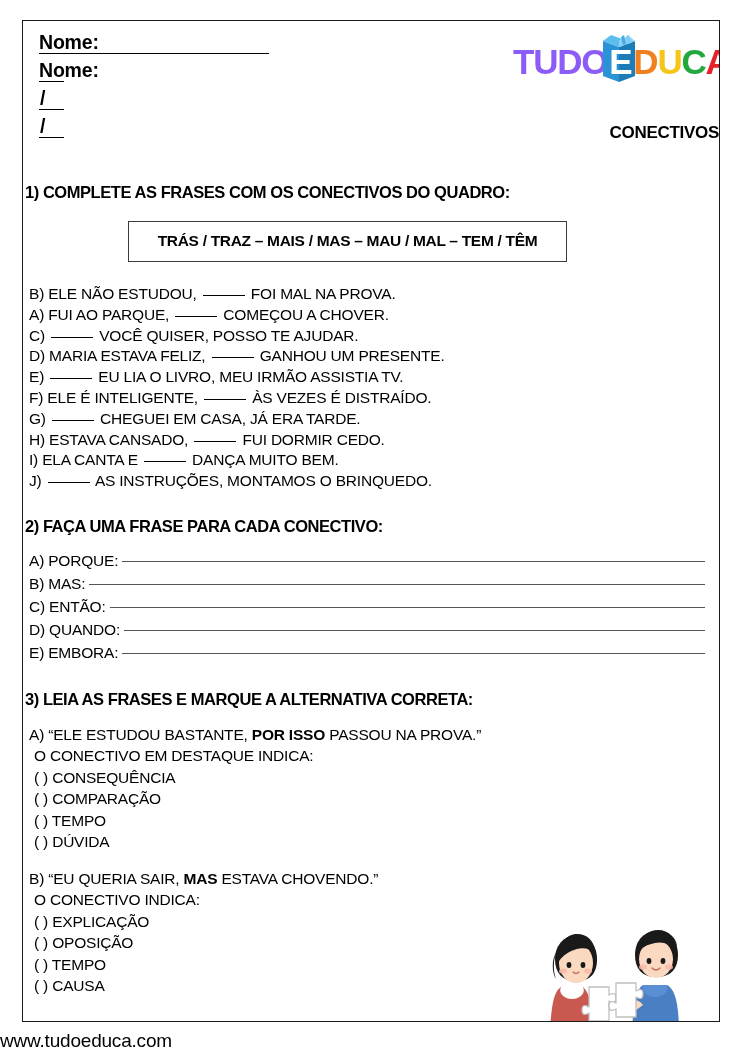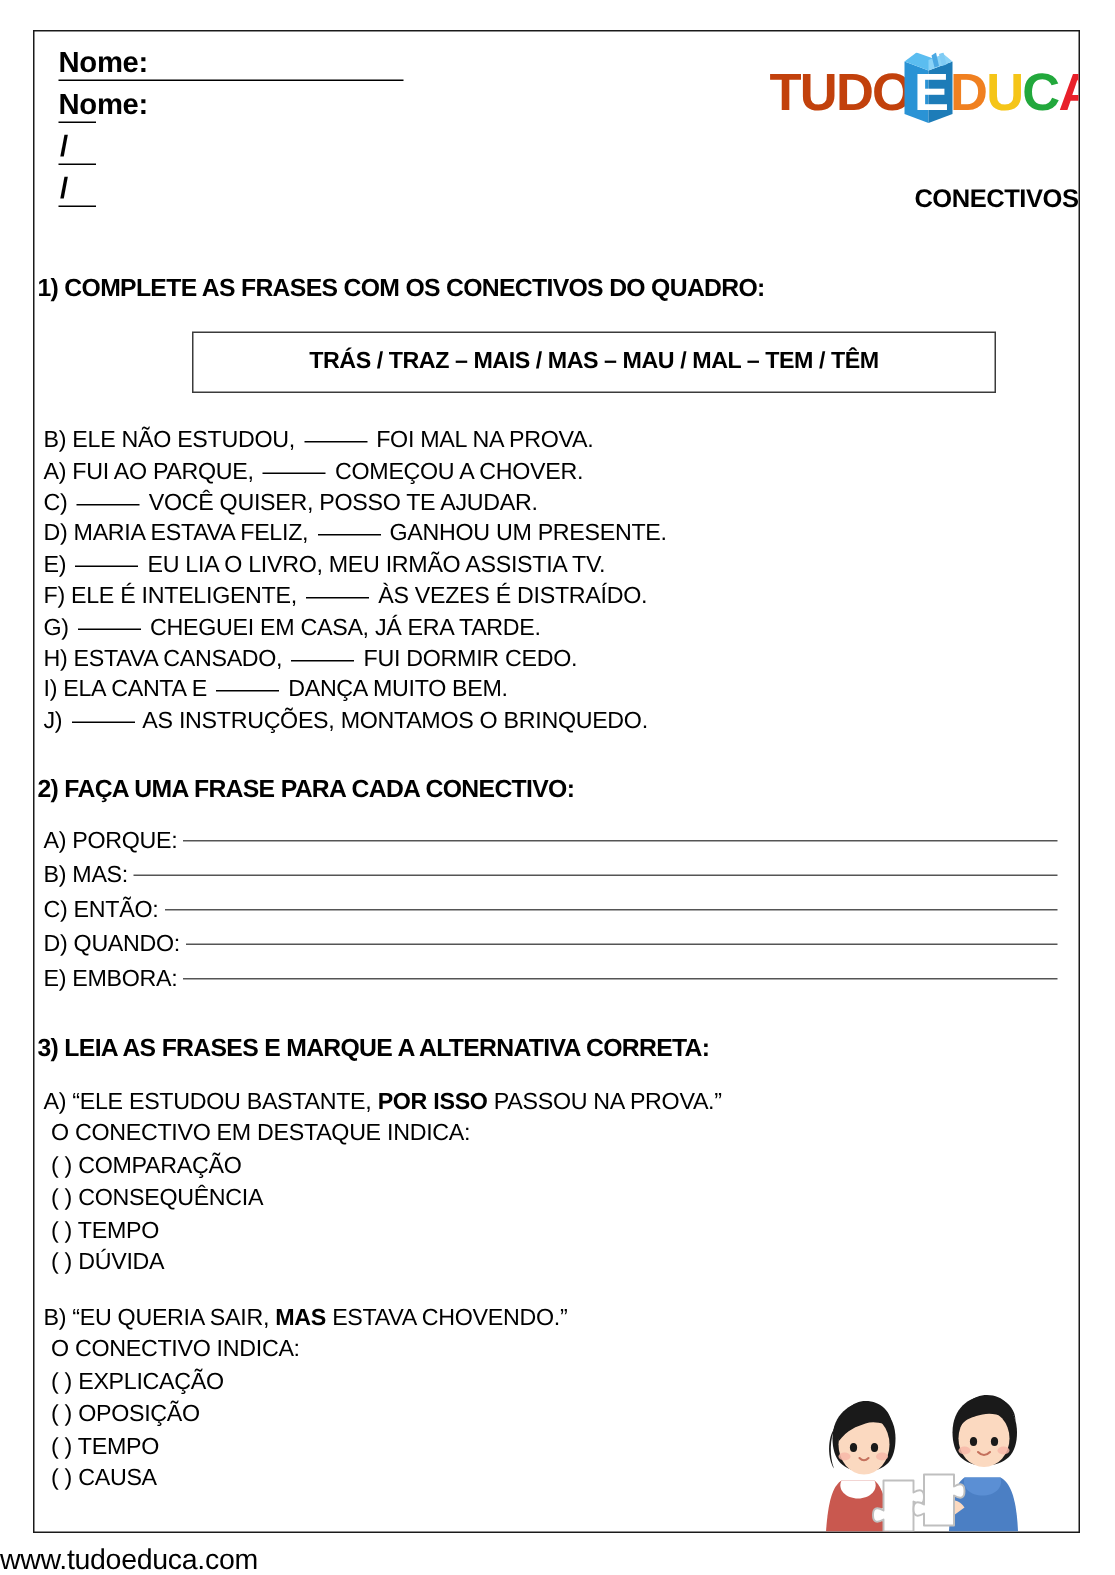--- a/index.html
+++ b/index.html
@@ -73,21 +73,21 @@
     position: absolute;
     left: 0;
     top: 8px;
     font-size: 35px;
     font-weight: bold;
     letter-spacing: -1.2px;
     line-height: 38px;
     white-space: nowrap;
   }
   .logo-text span { display: inline-block; }
-  .lg-tudo { color: #c2410c; }
+  .lg-tudo { color: #8b5cf6; }
   .lg-e  { color: #ffffff; width: 26px; text-align: center; position: relative; z-index: 3; }
   .lg-d  { color: #f08020; }
   .lg-u  { color: #f5c518; }
   .lg-c  { color: #22a83c; }
   .lg-a  { color: #e8202a; }
   .logo-book {
     position: absolute;
     left: 86px;
     top: 0px;
     width: 40px;
@@ -114,21 +114,21 @@
   #h-q1 { margin-top: 40px; }
   #h-q2 { margin-top: 25px; }
   #h-q3 { margin-top: 26px; }
 
   
   .wordbank-wrap {
     margin-top: 19px;
     padding-left: 105px;
   }
   .wordbank {
-    width: 536px;
+    width: 439px;
     box-sizing: border-box;
     border: 1.3px solid #3b3b3b;
     text-align: center;
     font-size: 15.5px;
     font-weight: bold;
     letter-spacing: -0.3px;
     padding: 10px 4px 11px 4px;
   }
 
   
@@ -282,22 +282,22 @@
         <span>E) EMBORA:</span>
         <span class="answer-rule"></span>
       </div>
     </div>
 
   <div class="q-heading" id="h-q3">3) LEIA AS FRASES E MARQUE A ALTERNATIVA CORRETA:</div>
   <div id="mc-list">
       <div class="mc-group">
         <div class="mc-stem"><span>A) “ELE ESTUDOU BASTANTE, </span><b>POR ISSO</b><span> PASSOU NA PROVA.”</span></div>
         <div class="mc-sub">O CONECTIVO EM DESTAQUE INDICA:</div>
+        <div class="mc-opt">( ) CONSEQUÊNCIA</div>
         <div class="mc-opt">( ) COMPARAÇÃO</div>
-        <div class="mc-opt">( ) CONSEQUÊNCIA</div>
         <div class="mc-opt">( ) TEMPO</div>
         <div class="mc-opt">( ) DÚVIDA</div>
       </div>
       <div class="mc-group second">
         <div class="mc-stem"><span>B) “EU QUERIA SAIR, </span><b>MAS</b><span> ESTAVA CHOVENDO.”</span></div>
         <div class="mc-sub">O CONECTIVO INDICA:</div>
         <div class="mc-opt">( ) EXPLICAÇÃO</div>
         <div class="mc-opt">( ) OPOSIÇÃO</div>
         <div class="mc-opt">( ) TEMPO</div>
         <div class="mc-opt">( ) CAUSA</div>

